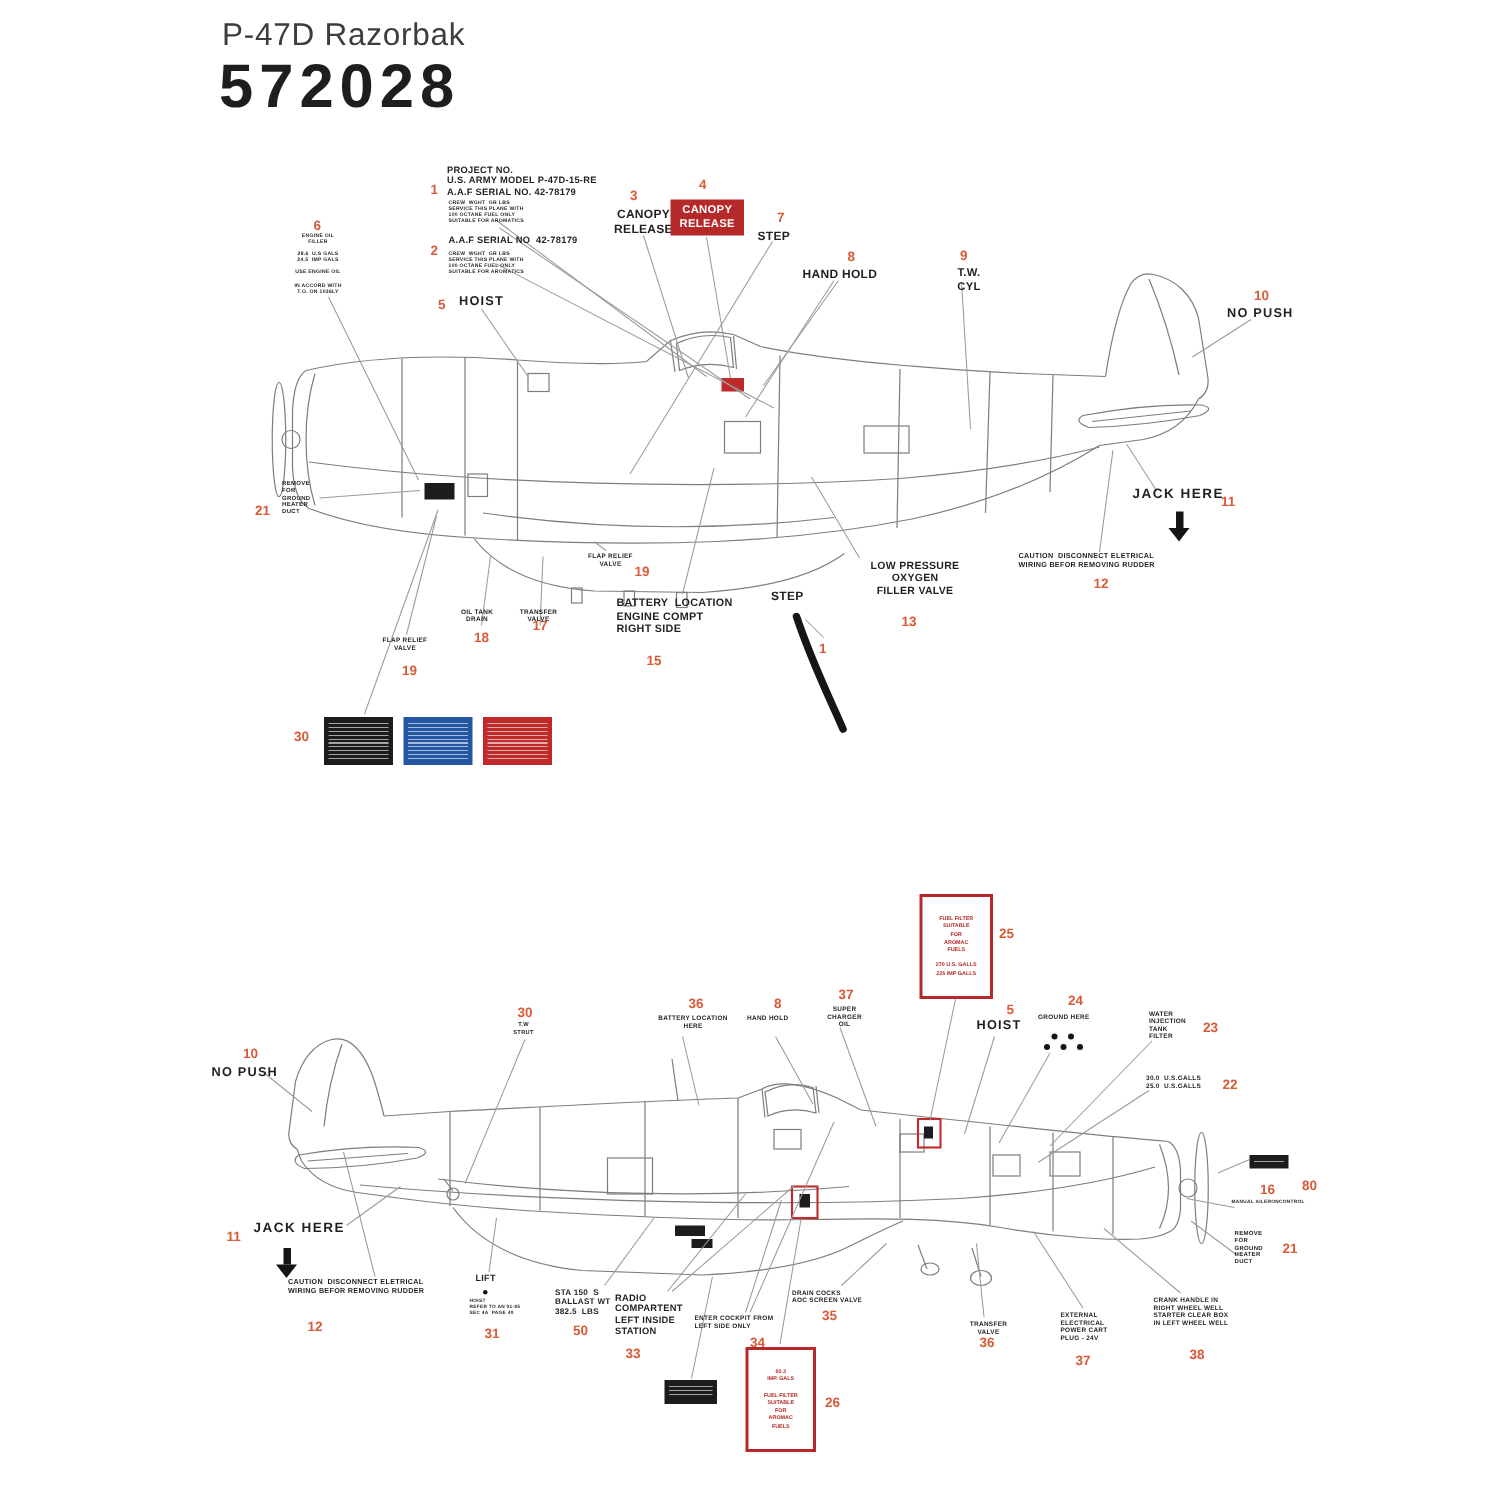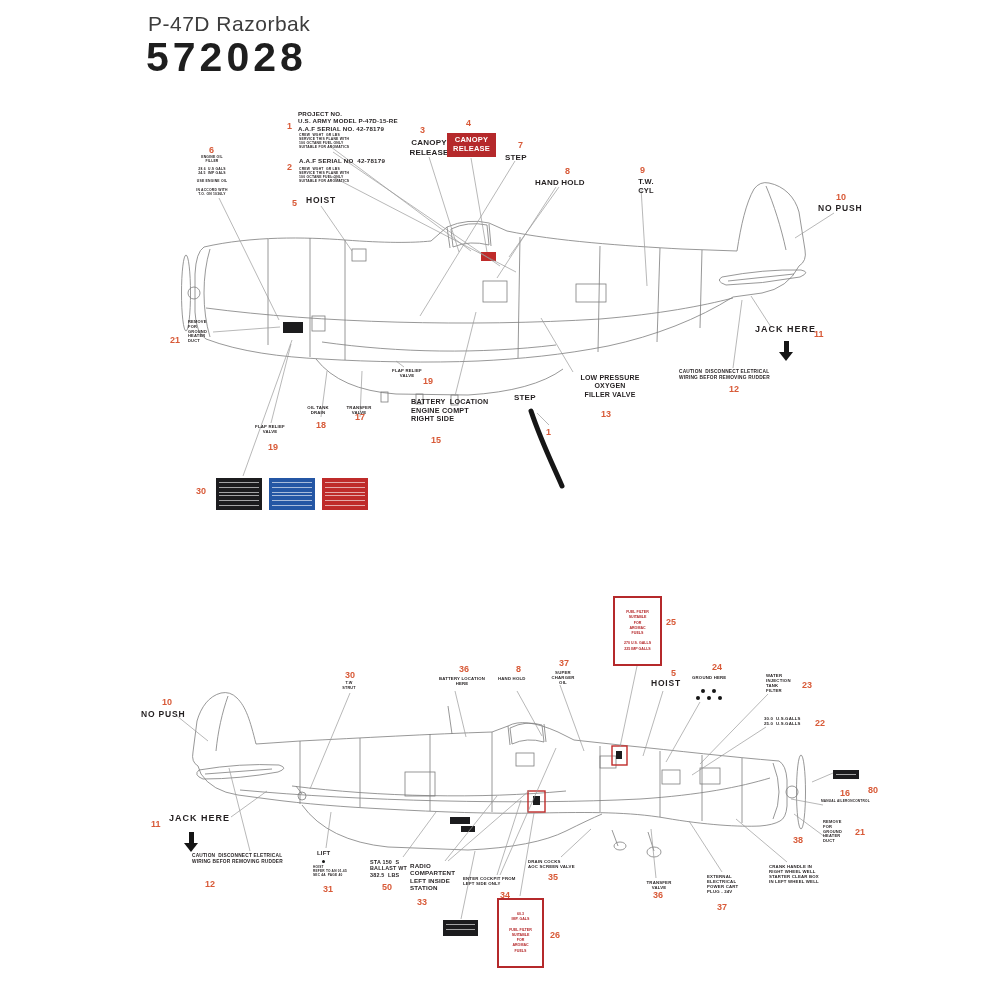--- a/index.html
+++ b/index.html
@@ -262,21 +262,21 @@
     <div class="num" style="left: 205px; top: 880px; color: rgb(216, 90, 56);">12</div>
     <div class="num" style="left: 323px; top: 885px; color: rgb(216, 90, 56);">31</div>
     <div class="num" style="left: 382px; top: 883px; color: rgb(216, 90, 56);">50</div>
     <div class="num" style="left: 417px; top: 898px; color: rgb(216, 90, 56);">33</div>
     <div class="num" style="left: 450px; top: 923px; color: rgb(216, 90, 56);">27</div>
     <div class="num" style="left: 500px; top: 891px; color: rgb(216, 90, 56);">34</div>
     <div class="num" style="left: 550px; top: 931px; color: rgb(216, 90, 56);">26</div>
     <div class="num" style="left: 548px; top: 873px; color: rgb(216, 90, 56);">35</div>
     <div class="num" style="left: 653px; top: 891px; color: rgb(216, 90, 56);">36</div>
     <div class="num" style="left: 717px; top: 903px; color: rgb(216, 90, 56);">37</div>
-    <div class="num" style="left: 793px; top: 836px; color: rgb(216, 90, 56);">38</div>
+    <div class="num" style="left: 793px; top: 899px; color: rgb(216, 90, 56);">38</div>
     <div class="lbl" style="left: 334px; top: 681px; font-size: 3.8px; width: 30px; text-align: center;">T.W
 STRUT</div>
     <div class="lbl" style="left: 424px; top: 676px; font-size: 4.3px; width: 76px; text-align: center;">BATTERY LOCATION
 HERE</div>
     <div class="lbl" style="left: 498px; top: 676px; font-size: 4.3px;">HAND HOLD</div>
     <div class="lbl" style="left: 541px; top: 670px; font-size: 4.3px; width: 44px; text-align: center;">SUPER
 CHARGER
 OIL</div>
     <div class="lbl" style="left: 651px; top: 678px; font-size: 8.5px; letter-spacing: 0.8px;">HOIST</div>
     <div class="lbl" style="left: 692px; top: 675px; font-size: 4.3px;">GROUND HERE</div>

